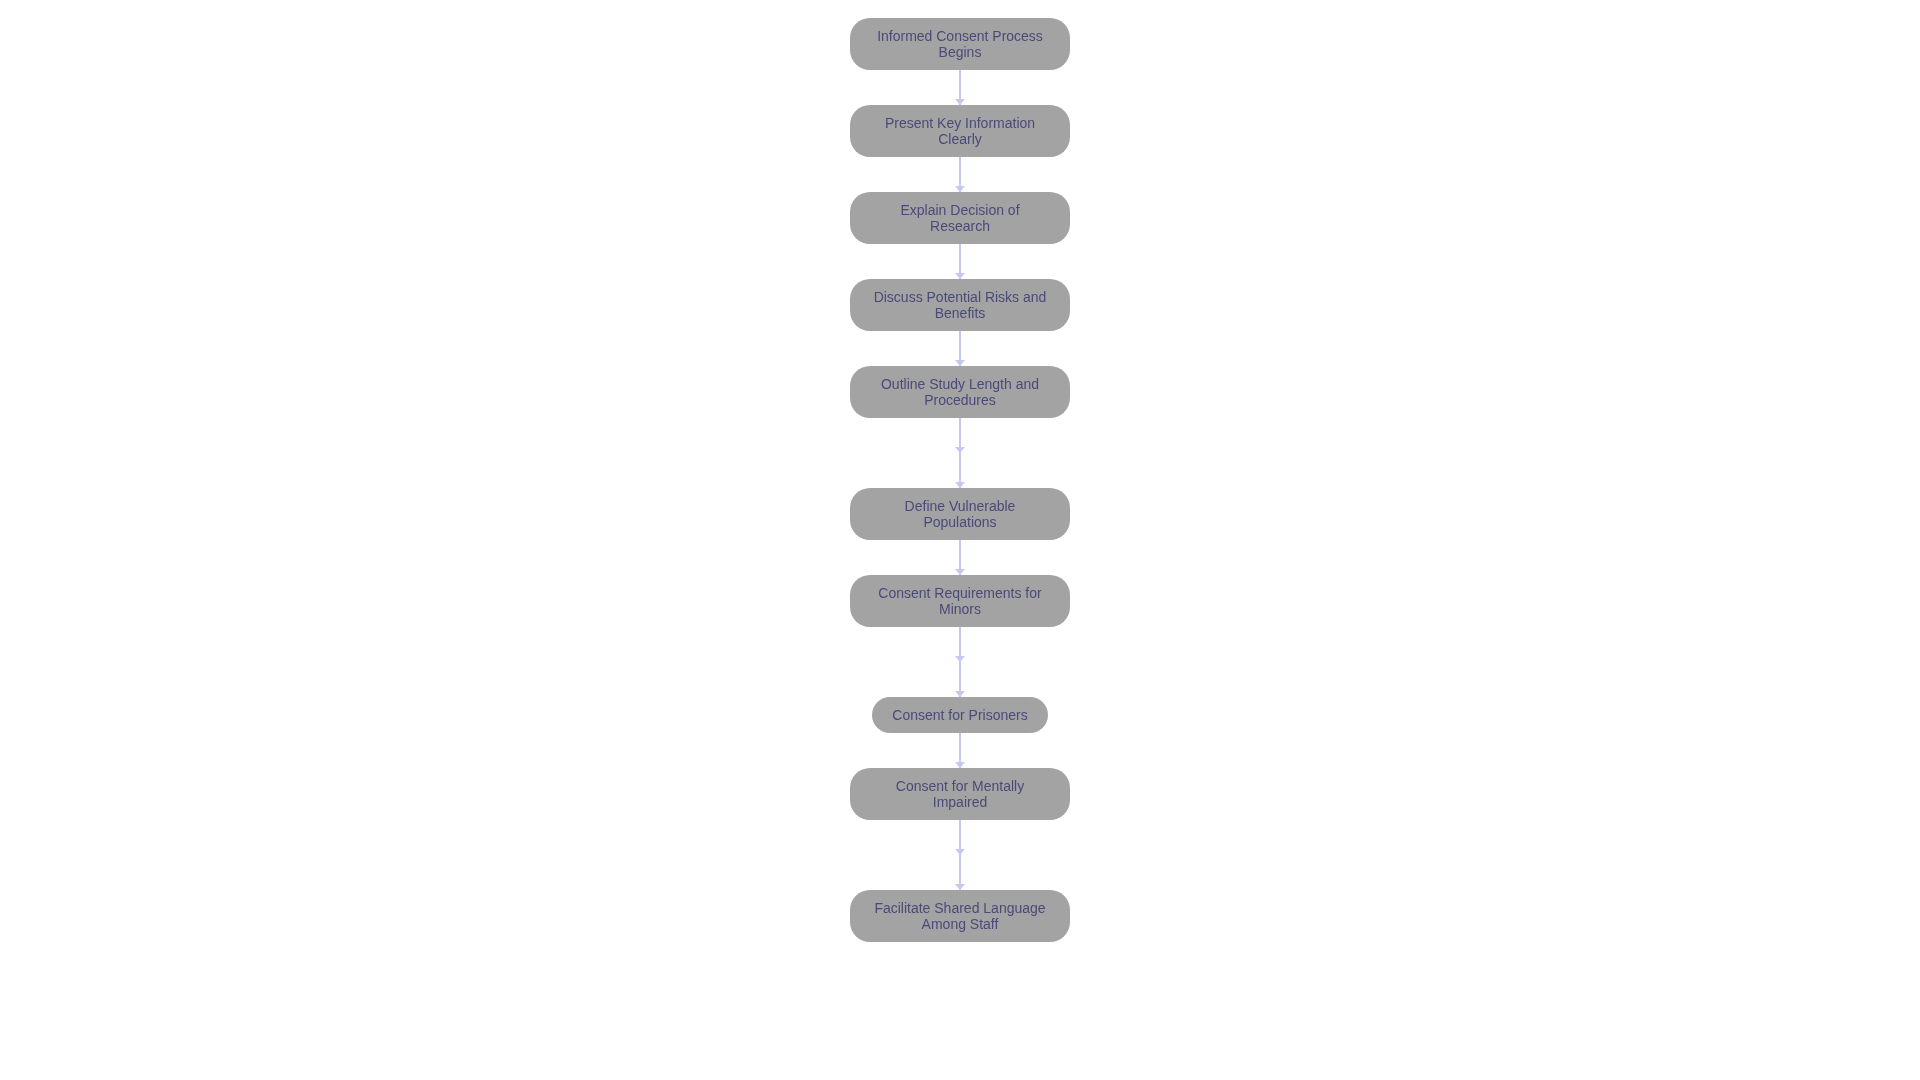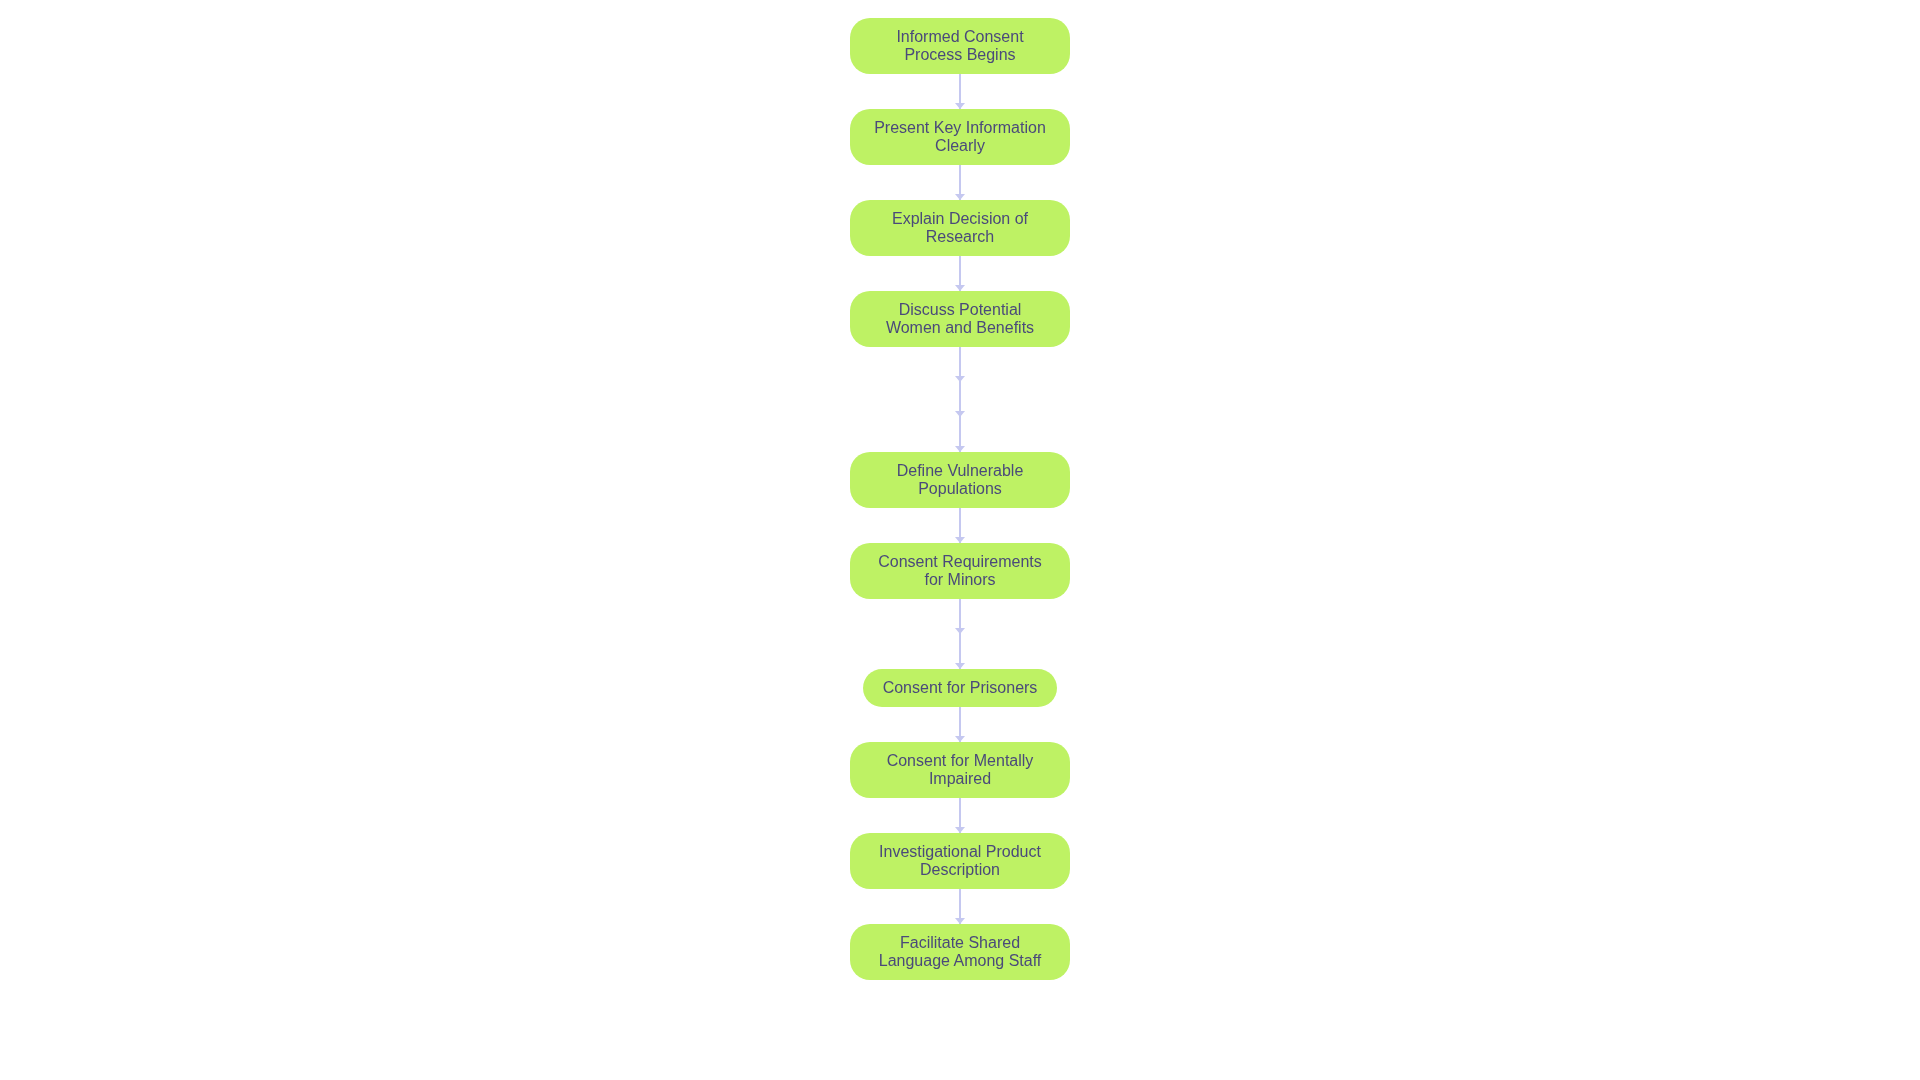--- a/index.html
+++ b/index.html
@@ -21,25 +21,25 @@
 
     .flowchart-container {
       display: flex;
       flex-direction: column;
       align-items: center;
       width: 400px;
       margin-top: 8px;
     }
 
     .flow-node {
-      background-color: #bef264;
+      background-color: #a3a3a3;
       border-radius: 20px;
       padding: 10px 20px;
       text-align: center;
-      font-size: 16px;
+      font-size: 14px;
       color: #4a4a7a;
       font-weight: 400;
       width: auto;
       min-width: 160px;
       max-width: 220px;
       cursor: default;
     }
 
     .flow-node.wide {
       max-width: 260px;
@@ -71,29 +71,29 @@
 </head>
 <body>
 
 <div class="flowchart-container">
 <div class="flow-node">Informed Consent Process Begins</div>
     <div class="flow-arrow"></div>
     <div class="flow-node">Present Key Information Clearly</div>
     <div class="flow-arrow"></div>
     <div class="flow-node">Explain Decision of Research</div>
     <div class="flow-arrow"></div>
-    <div class="flow-node">Discuss Potential Women and Benefits</div>
+    <div class="flow-node">Discuss Potential Risks and Benefits</div>
     <div class="flow-arrow"></div>
+    <div class="flow-node">Outline Study Length and Procedures</div>
     <div class="flow-arrow"></div>
     <div class="flow-arrow"></div>
     <div class="flow-node">Define Vulnerable Populations</div>
     <div class="flow-arrow"></div>
     <div class="flow-node">Consent Requirements for Minors</div>
     <div class="flow-arrow"></div>
     <div class="flow-arrow"></div>
     <div class="flow-node">Consent for Prisoners</div>
     <div class="flow-arrow"></div>
     <div class="flow-node">Consent for Mentally Impaired</div>
     <div class="flow-arrow"></div>
-    <div class="flow-node">Investigational Product Description</div>
     <div class="flow-arrow"></div>
     <div class="flow-node">Facilitate Shared Language Among Staff</div>
   </div>
 
 </body></html>

